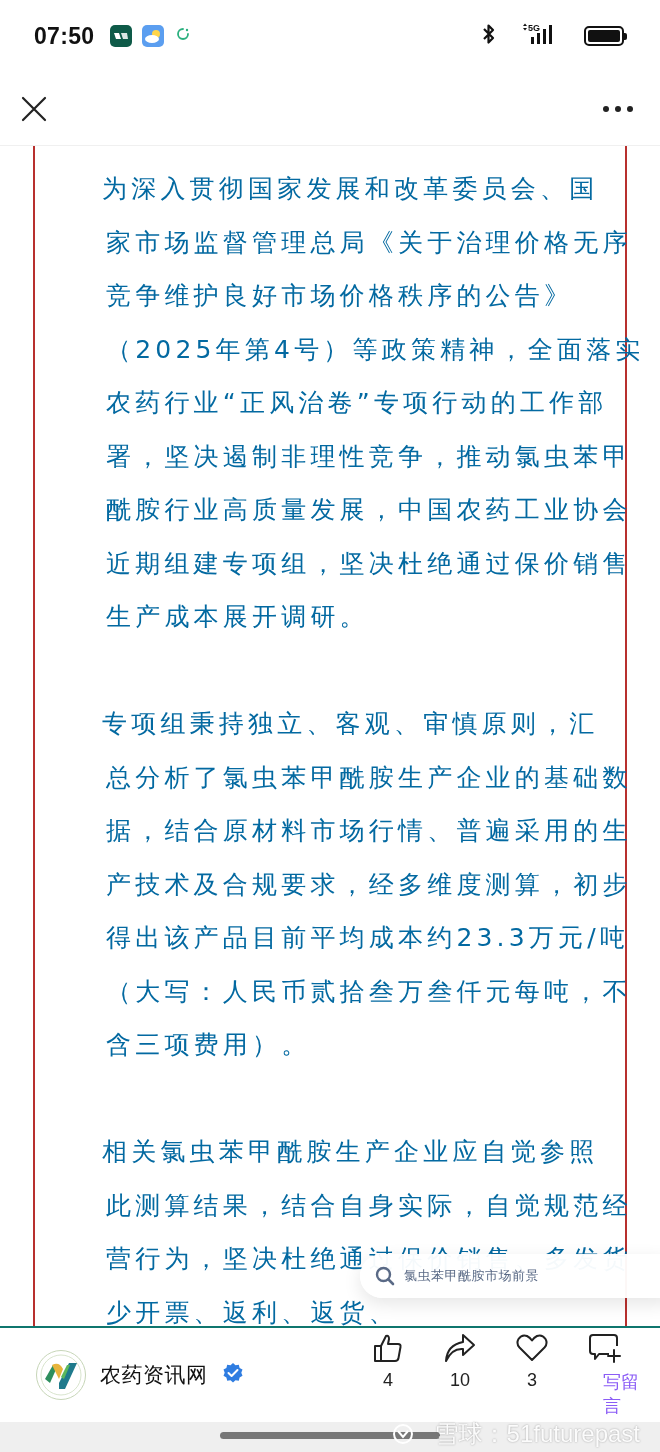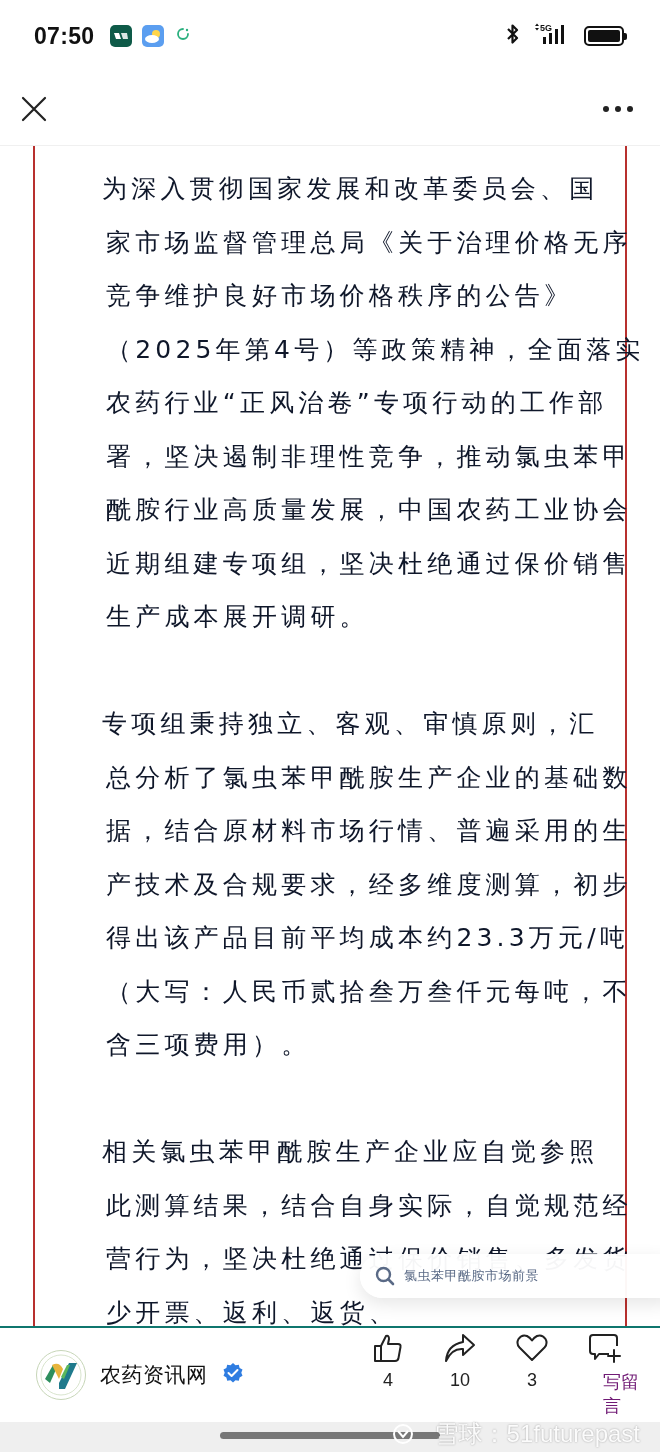--- a/index.html
+++ b/index.html
@@ -15,21 +15,21 @@
   .status-bar {
     position: absolute; left: 0; top: 0; width: 660px; height: 72px;
     display: flex; align-items: center; justify-content: space-between;
     padding: 0 36px 0 34px;
   }
   .status-left { display: flex; align-items: center; gap: 10px; }
   .clock { font-family: "Liberation Sans", sans-serif; font-weight: 700; font-size: 23px; color: #111; letter-spacing: 0.3px; margin-right: 6px; }
   .app-icon { width: 22px; height: 22px; border-radius: 5px; display: flex; align-items: center; justify-content: center; }
   .app-icon.green { background: #0e5a48; }
   .app-icon.weather { background: #5b9ef0; }
-  .status-right { display: flex; align-items: center; gap: 14px; }
+  .status-right { display: flex; align-items: center; gap: 26px; }
   .battery { width: 40px; height: 20px; border: 2px solid #111; border-radius: 5px; padding: 2px; position: relative; }
   .battery::after { content: ""; position: absolute; right: -5px; top: 5px; width: 3px; height: 7px; background: #111; border-radius: 0 2px 2px 0; }
   .battery-fill { width: 100%; height: 100%; background: #111; border-radius: 2px; }
 
   
   .top-nav {
     position: absolute; left: 0; top: 72px; width: 660px; height: 74px;
     display: flex; align-items: center; justify-content: space-between;
     padding: 0 26px 0 20px;
     border-bottom: 1px solid #f0f0f0;
@@ -40,21 +40,21 @@
   .article-viewport {
     position: absolute; left: 0; top: 146px; width: 660px; height: 1180px; overflow: hidden;
   }
   .article-frame {
     position: absolute; left: 33px; top: 0; width: 594px; height: 1180px;
     border-left: 2px solid #b8302e; border-right: 2px solid #b8302e;
   }
   .article-body {
     position: absolute; left: 56px; top: 16px; width: 548px;
     font-family: "DejaVu Sans", sans-serif;
-    font-size: 25px; line-height: 53.5px; color: #0f172a;
+    font-size: 25px; line-height: 53.5px; color: #0369a1;
     letter-spacing: 4.2px; text-align: justify;
   }
   .para { text-indent: 2em; margin-bottom: 53.5px; }
   .para .line { display: block; white-space: nowrap; }
   .para .line.first { text-indent: 46px; }
 
   
   .search-chip {
     position: absolute; left: 360px; top: 1254px; width: 310px; height: 44px;
     background: rgba(255,255,255,0.96);
@@ -70,21 +70,21 @@
     position: absolute; left: 0; top: 1326px; width: 660px; height: 96px;
     border-top: 2px solid #0f766e; background: #fff;
     display: flex; align-items: center; padding: 0 20px 0 36px;
   }
   .author { display: flex; align-items: center; gap: 14px; flex: 1; }
   .avatar { width: 50px; height: 50px; border-radius: 50%; border: 1.5px solid #c7d6b8; background: #fff; display: flex; align-items: center; justify-content: center; overflow: hidden; }
   .author-name { font-size: 21px; color: #111; letter-spacing: 0.5px; }
   .actions { display: flex; align-items: flex-start; gap: 0; }
   .action { width: 72px; display: flex; flex-direction: column; align-items: center; gap: 6px; cursor: pointer; }
   .action-count { font-family: "Liberation Sans", sans-serif; font-size: 18px; color: #222; }
-  .action-label { font-size: 18px; color: #701a75; margin-left: 35px; }
+  .action-label { font-size: 18px; color: #8b5cf6; margin-left: 35px; }
 
   
   .gesture-area {
     position: absolute; left: 0; top: 1422px; width: 660px; height: 30px; background: #efefef;
   }
   .home-indicator {
     position: absolute; left: 220px; top: 10px; width: 220px; height: 7px; background: #777; border-radius: 4px;
   }
   .watermark {
     position: absolute; right: 20px; top: 1418px; font-family: "Liberation Sans", sans-serif;

